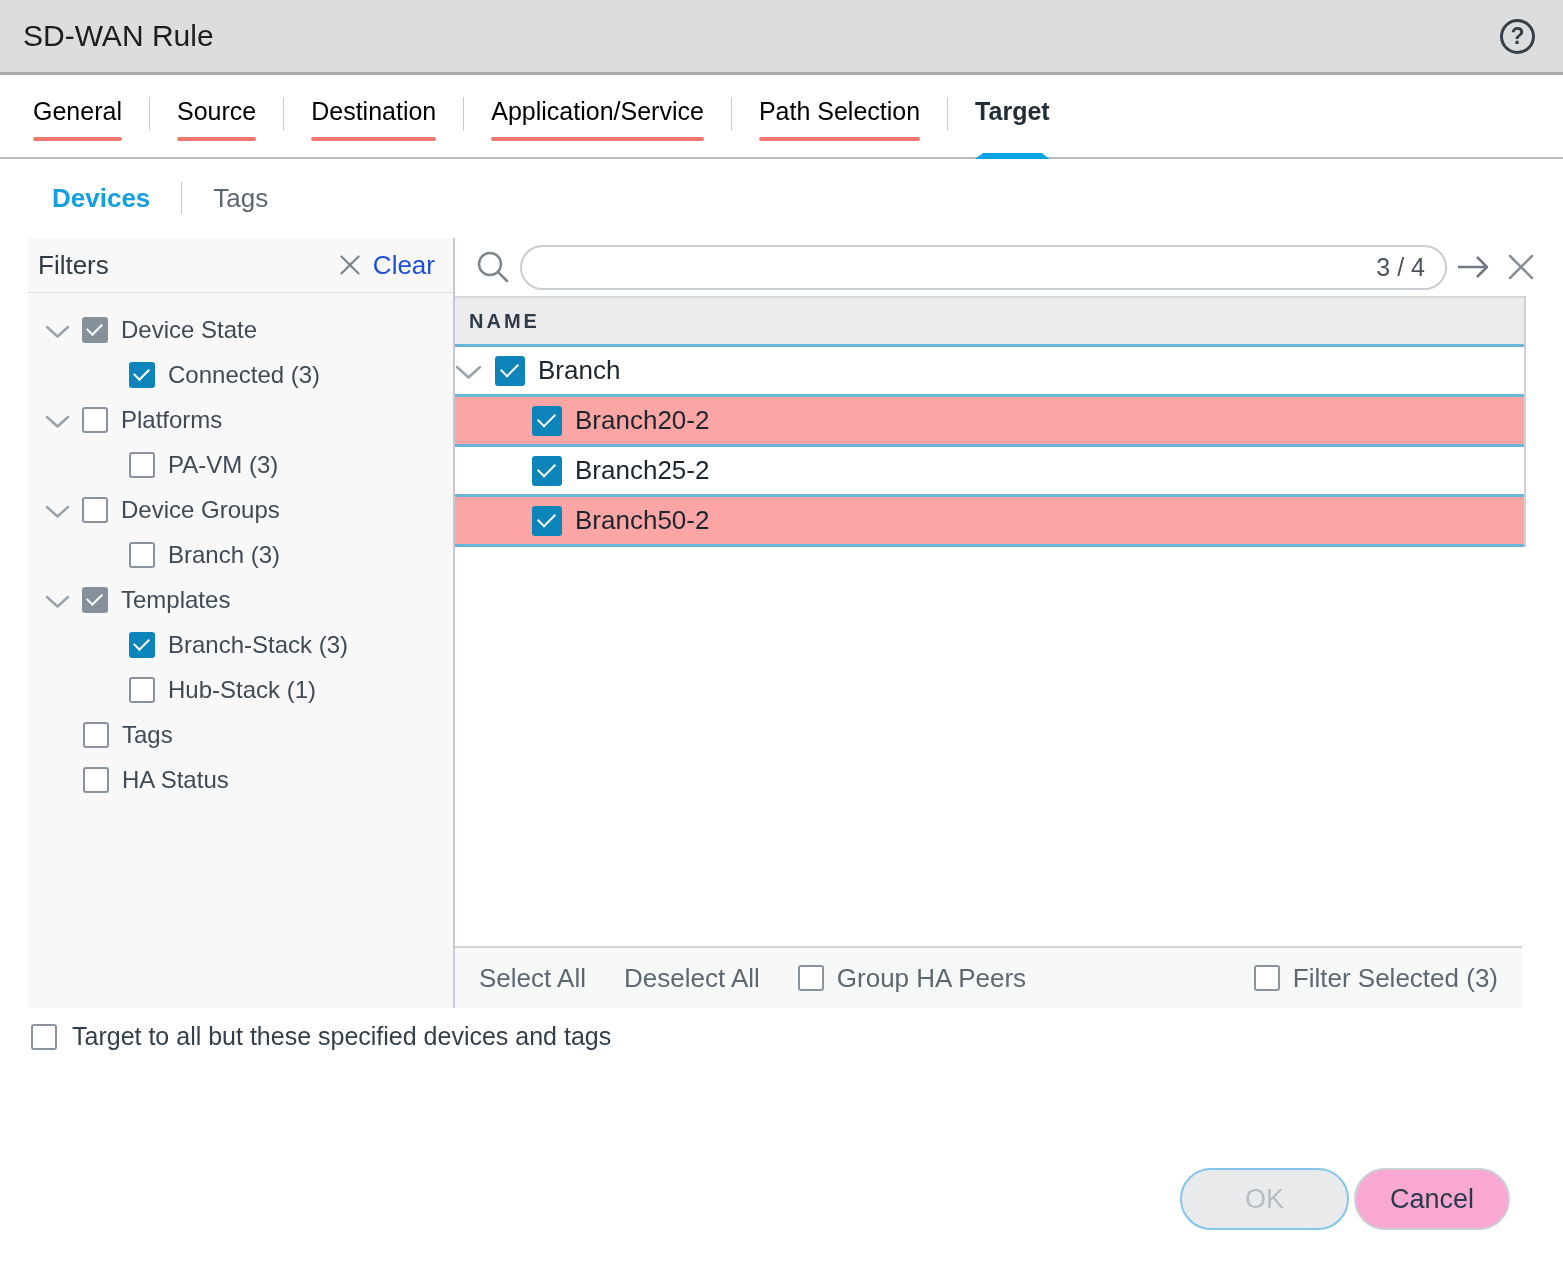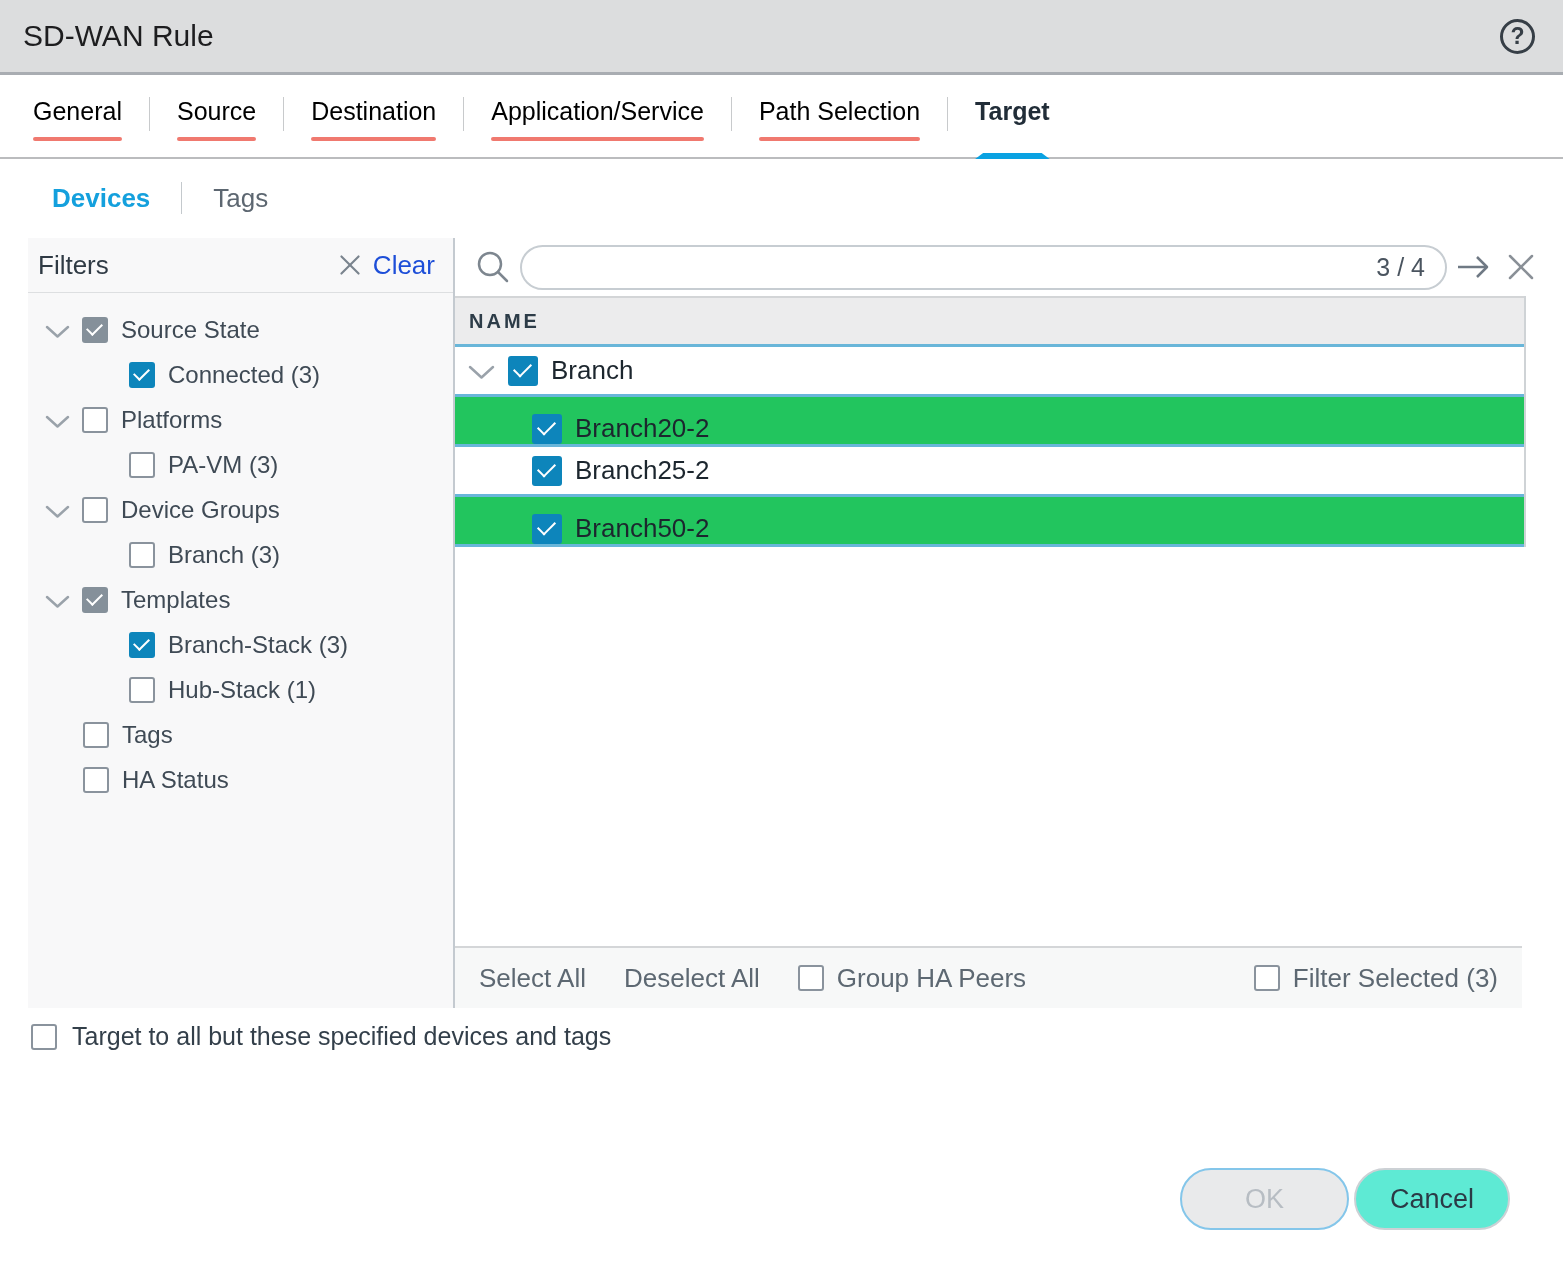--- a/index.html
+++ b/index.html
@@ -77,42 +77,42 @@
   .arrow-btn { margin-left:9px; }
   .xsearch-btn { margin-left:14px; }
 
   .table { width:1071px; border-right:2px solid #cfd3d6; }
   .table-header { height:48px; background:#ececed; border-top:2px solid #d3d5d7;
                   display:flex; align-items:center; padding-left:14px;
                   font-size:20px; font-weight:bold; letter-spacing:3px; color:#2d3c48; }
   .rowsep { height:3px; background:#69b6d9; }
   .lrow { height:47px; display:flex; align-items:center; background:#fff;
           font-size:26px; color:#1c262e; }
-  .lrow.alt { background:#22c55e;align-items:flex-end; }
-  .lrow.parent { padding-left:13px; }
+  .lrow.alt { background:#fca5a5; }
+  .lrow.parent { padding-left:0; }
   .lrow.parent .chev { margin:3px 13px 0 0; }
   .lrow.child { padding-left:77px; }
   .lrow .lr-label { margin-left:13px; }
 
   .list-footer { position:absolute; left:0; right:41px; bottom:0; height:62px;
                  background:#f7f8f8; border-top:2px solid #d4d6d8;
                  display:flex; align-items:center; padding:0 24px;
                  font-size:26px; color:#5d6872; }
   .footer-link { margin-right:38px; cursor:pointer; }
   .footer-check { display:flex; align-items:center; gap:13px; }
   .fspacer { flex:1; }
 
   
   .target-row { display:flex; align-items:center; gap:15px; margin:14px 0 0 31px;
                 font-size:25px; color:#333f4a; }
   .actions { position:absolute; right:53px; bottom:32px; display:flex; gap:5px; }
   .btn { height:62px; border-radius:31px; font-size:27px;
          display:flex; align-items:center; justify-content:center; cursor:pointer; }
   .btn.ok { width:169px; background:#e9eaeb; border:2px solid #84c6ea; color:#b7bdc3; }
-  .btn.cancel { width:156px; background:#5eead4; border:2px solid #ccd1d5; color:#2b3a46; }
+  .btn.cancel { width:156px; background:#f9a8d4; border:2px solid #ccd1d5; color:#2b3a46; }
 </style>
 </head>
 <body>
 
 <div class="dialog">
 
   <div class="titlebar">
     <div class="title">SD-WAN Rule</div>
     <div class="help">?</div>
   </div>
@@ -169,21 +169,21 @@
           <span>Clear</span>
         </span>
       </div>
       <div class="tree">
 
         <div class="tree-row lvl0">
           <svg class="chev" width="25" height="14" viewBox="0 0 25 14">
               <polyline points="2,2 12.5,11.5 23,2" fill="none" stroke="#9aa2aa" stroke-width="2.5" stroke-linecap="round" stroke-linejoin="round"></polyline>
             </svg>
           <span class="cb gray"></span>
-          <span class="tr-label">Source State</span>
+          <span class="tr-label">Device State</span>
         </div>
         <div class="tree-row lvl1">
           <span class="cb blue"></span>
           <span class="tr-label">Connected (3)</span>
         </div>
 
         <div class="tree-row lvl0">
           <svg class="chev" width="25" height="14" viewBox="0 0 25 14">
               <polyline points="2,2 12.5,11.5 23,2" fill="none" stroke="#9aa2aa" stroke-width="2.5" stroke-linecap="round" stroke-linejoin="round"></polyline>
             </svg>

